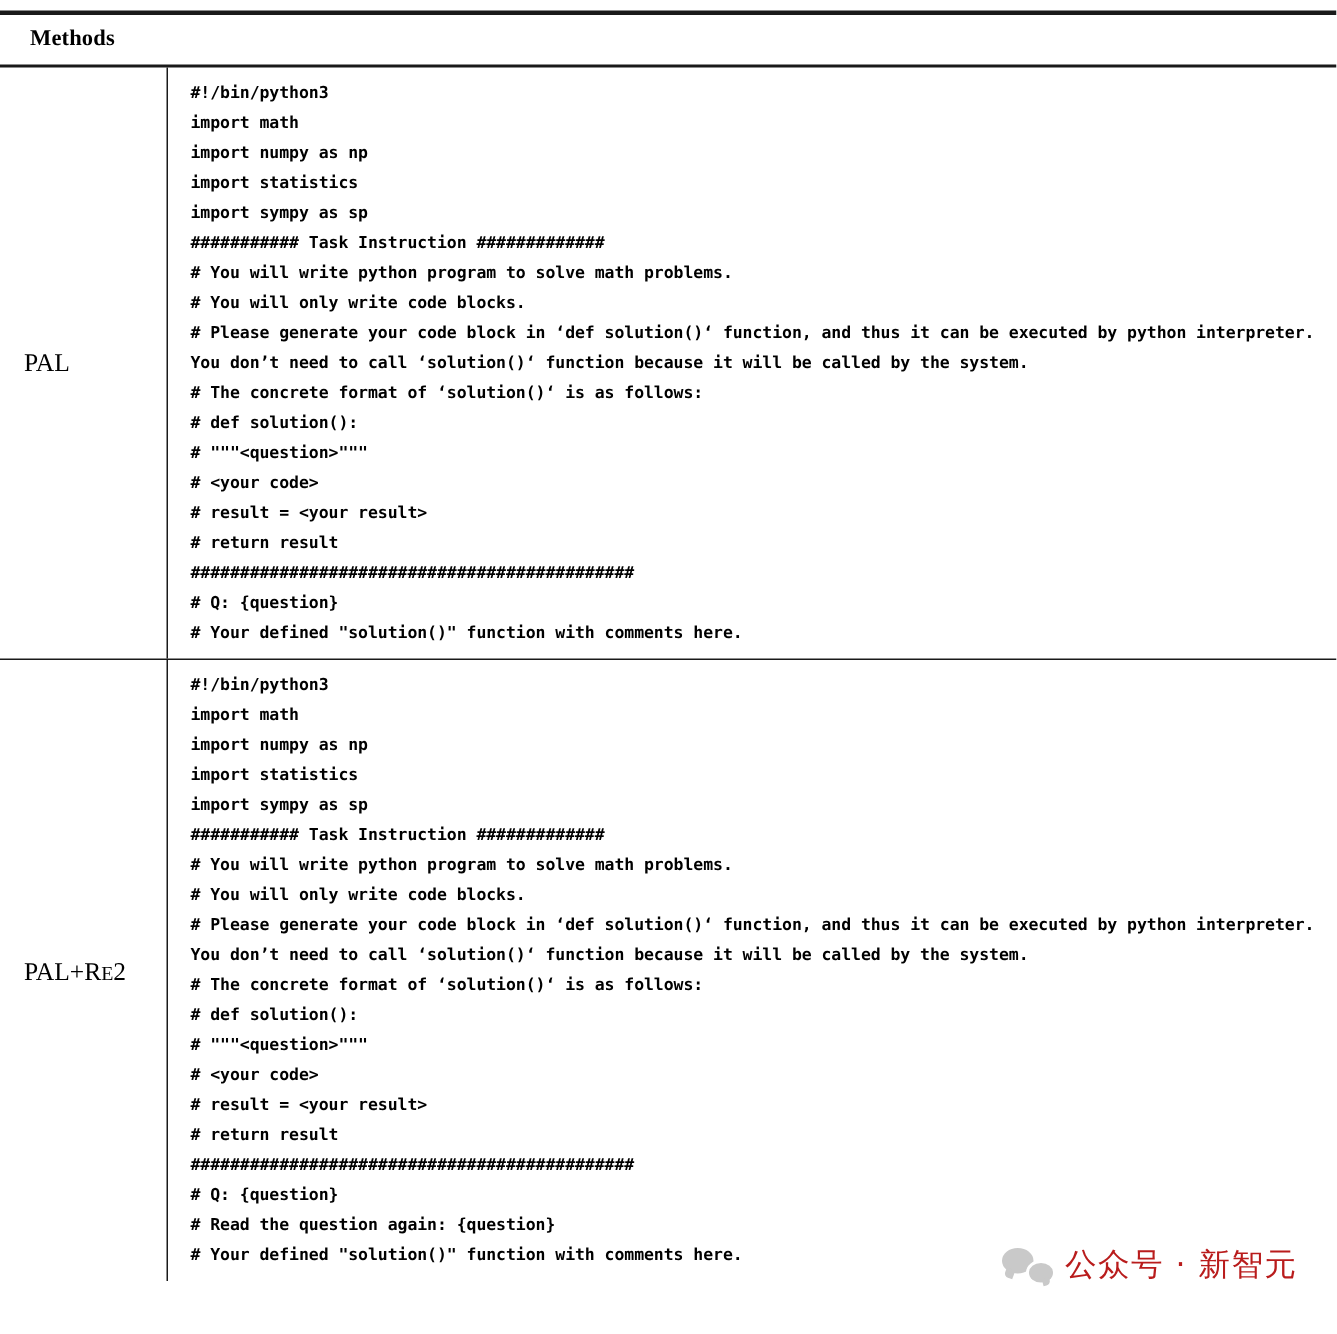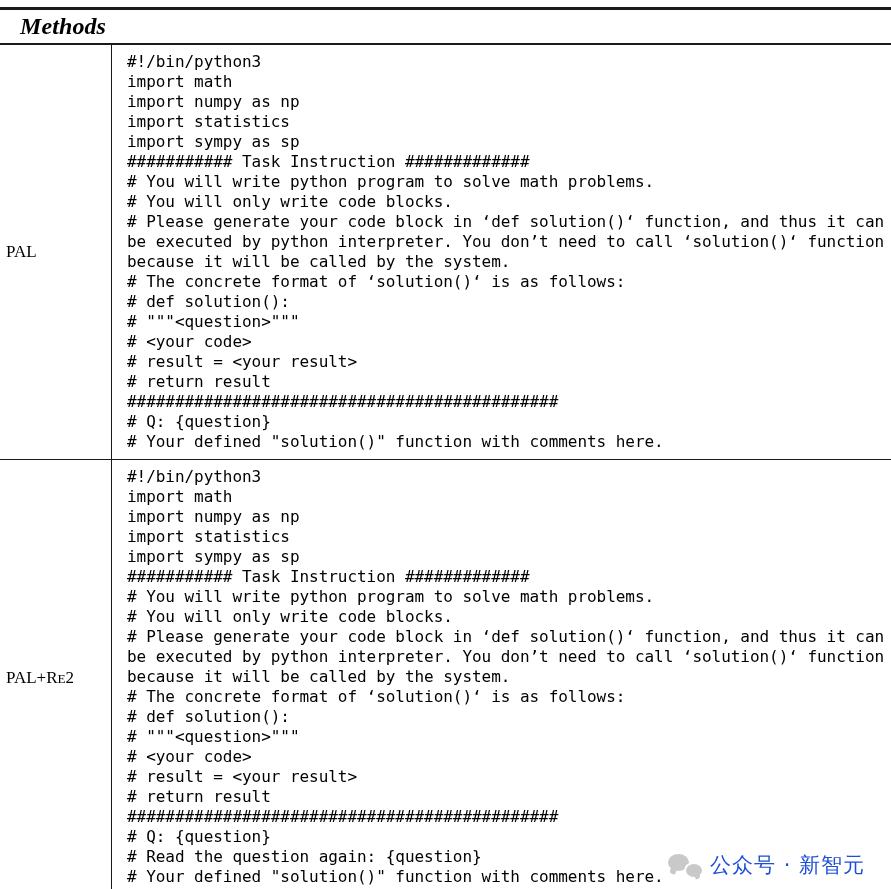--- a/index.html
+++ b/index.html
@@ -38,23 +38,22 @@
   }
 
   
   .thead {
     display: flex;
     align-items: center;
     height: 33px;
   }
   .th {
     font-weight: bold;
-    font-size: 24px;
+    font-size: 15px;
     letter-spacing: 0.1px;
-    font-style: italic;
   }
   .th-methods {
     width: 112px;
     box-sizing: border-box;
     padding-left: 20px;
   }
   .th-prompt {
     flex: 1;
     box-sizing: border-box;
     padding-left: 15px;
@@ -62,21 +61,21 @@
 
   
   .trow {
     display: flex;
     align-items: stretch;
   }
   .td-methods {
     width: 112px;
     min-width: 112px;
     box-sizing: border-box;
-    padding-left: 6px;
+    padding-left: 16px;
     font-size: 17px;
     display: flex;
     align-items: center;
     border-right: 1.4px solid #1a1a1a;
   }
   .method-label {
     white-space: nowrap;
     line-height: 1;
   }
   .method-label .sc {
@@ -85,37 +84,38 @@
   }
   .td-prompt {
     flex: 1;
     box-sizing: border-box;
     padding: 7px 2px 7px 15px;
   }
 
   pre.code {
     margin: 0;
     font-family: "DejaVu Sans Mono", "Liberation Mono", monospace;
-    font-size: 16px;
+    font-size: 11px;
     line-height: 20px;
     white-space: pre-wrap;
     word-break: break-word;
     letter-spacing: -0.05px;
     color: #000;
+    font-weight: bold;
   }
 
   
   .watermark {
     position: absolute;
     right: 26px;
-    bottom: 10px;
+    bottom: 32px;
     display: flex;
     align-items: center;
     gap: 8px;
-    color: #1d4ed8;
+    color: #b91c1c;
     font-family: "DejaVu Sans", "Liberation Sans", sans-serif;
     font-size: 21px;
     pointer-events: none;
     user-select: none;
   }
   .watermark .wechat-glyph {
     position: relative;
     width: 34px;
     height: 24px;
     flex: none;

